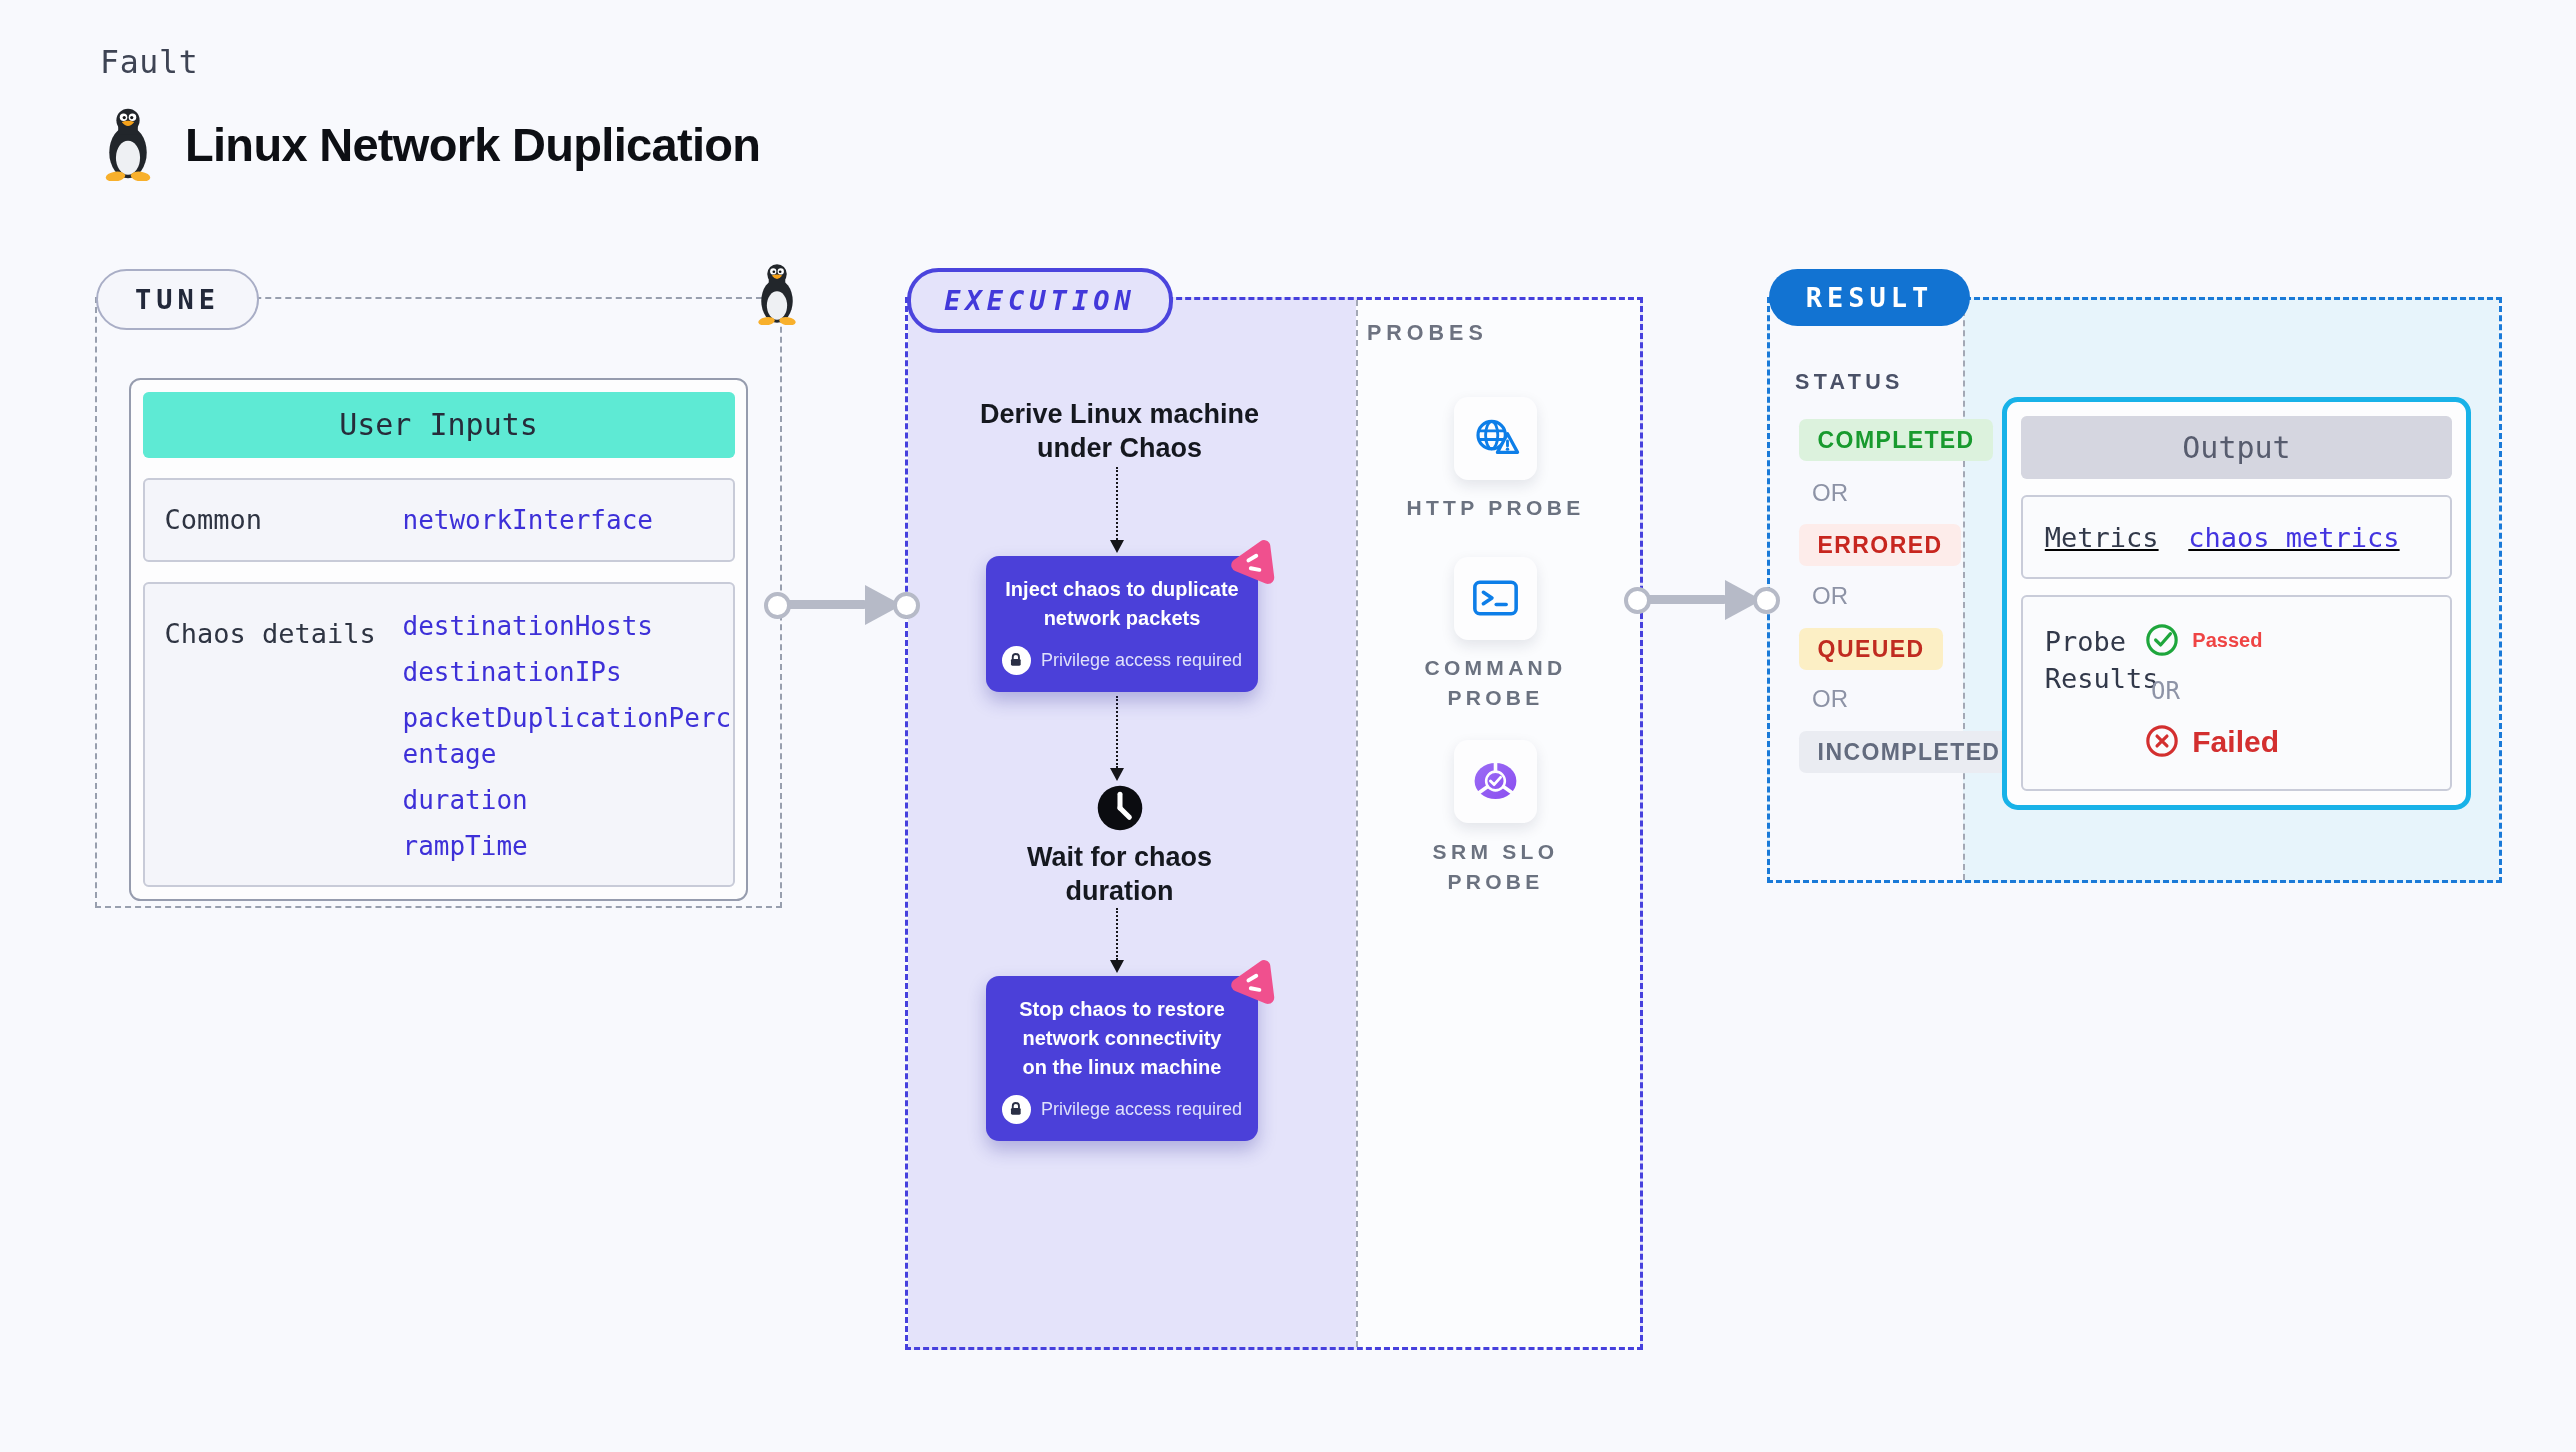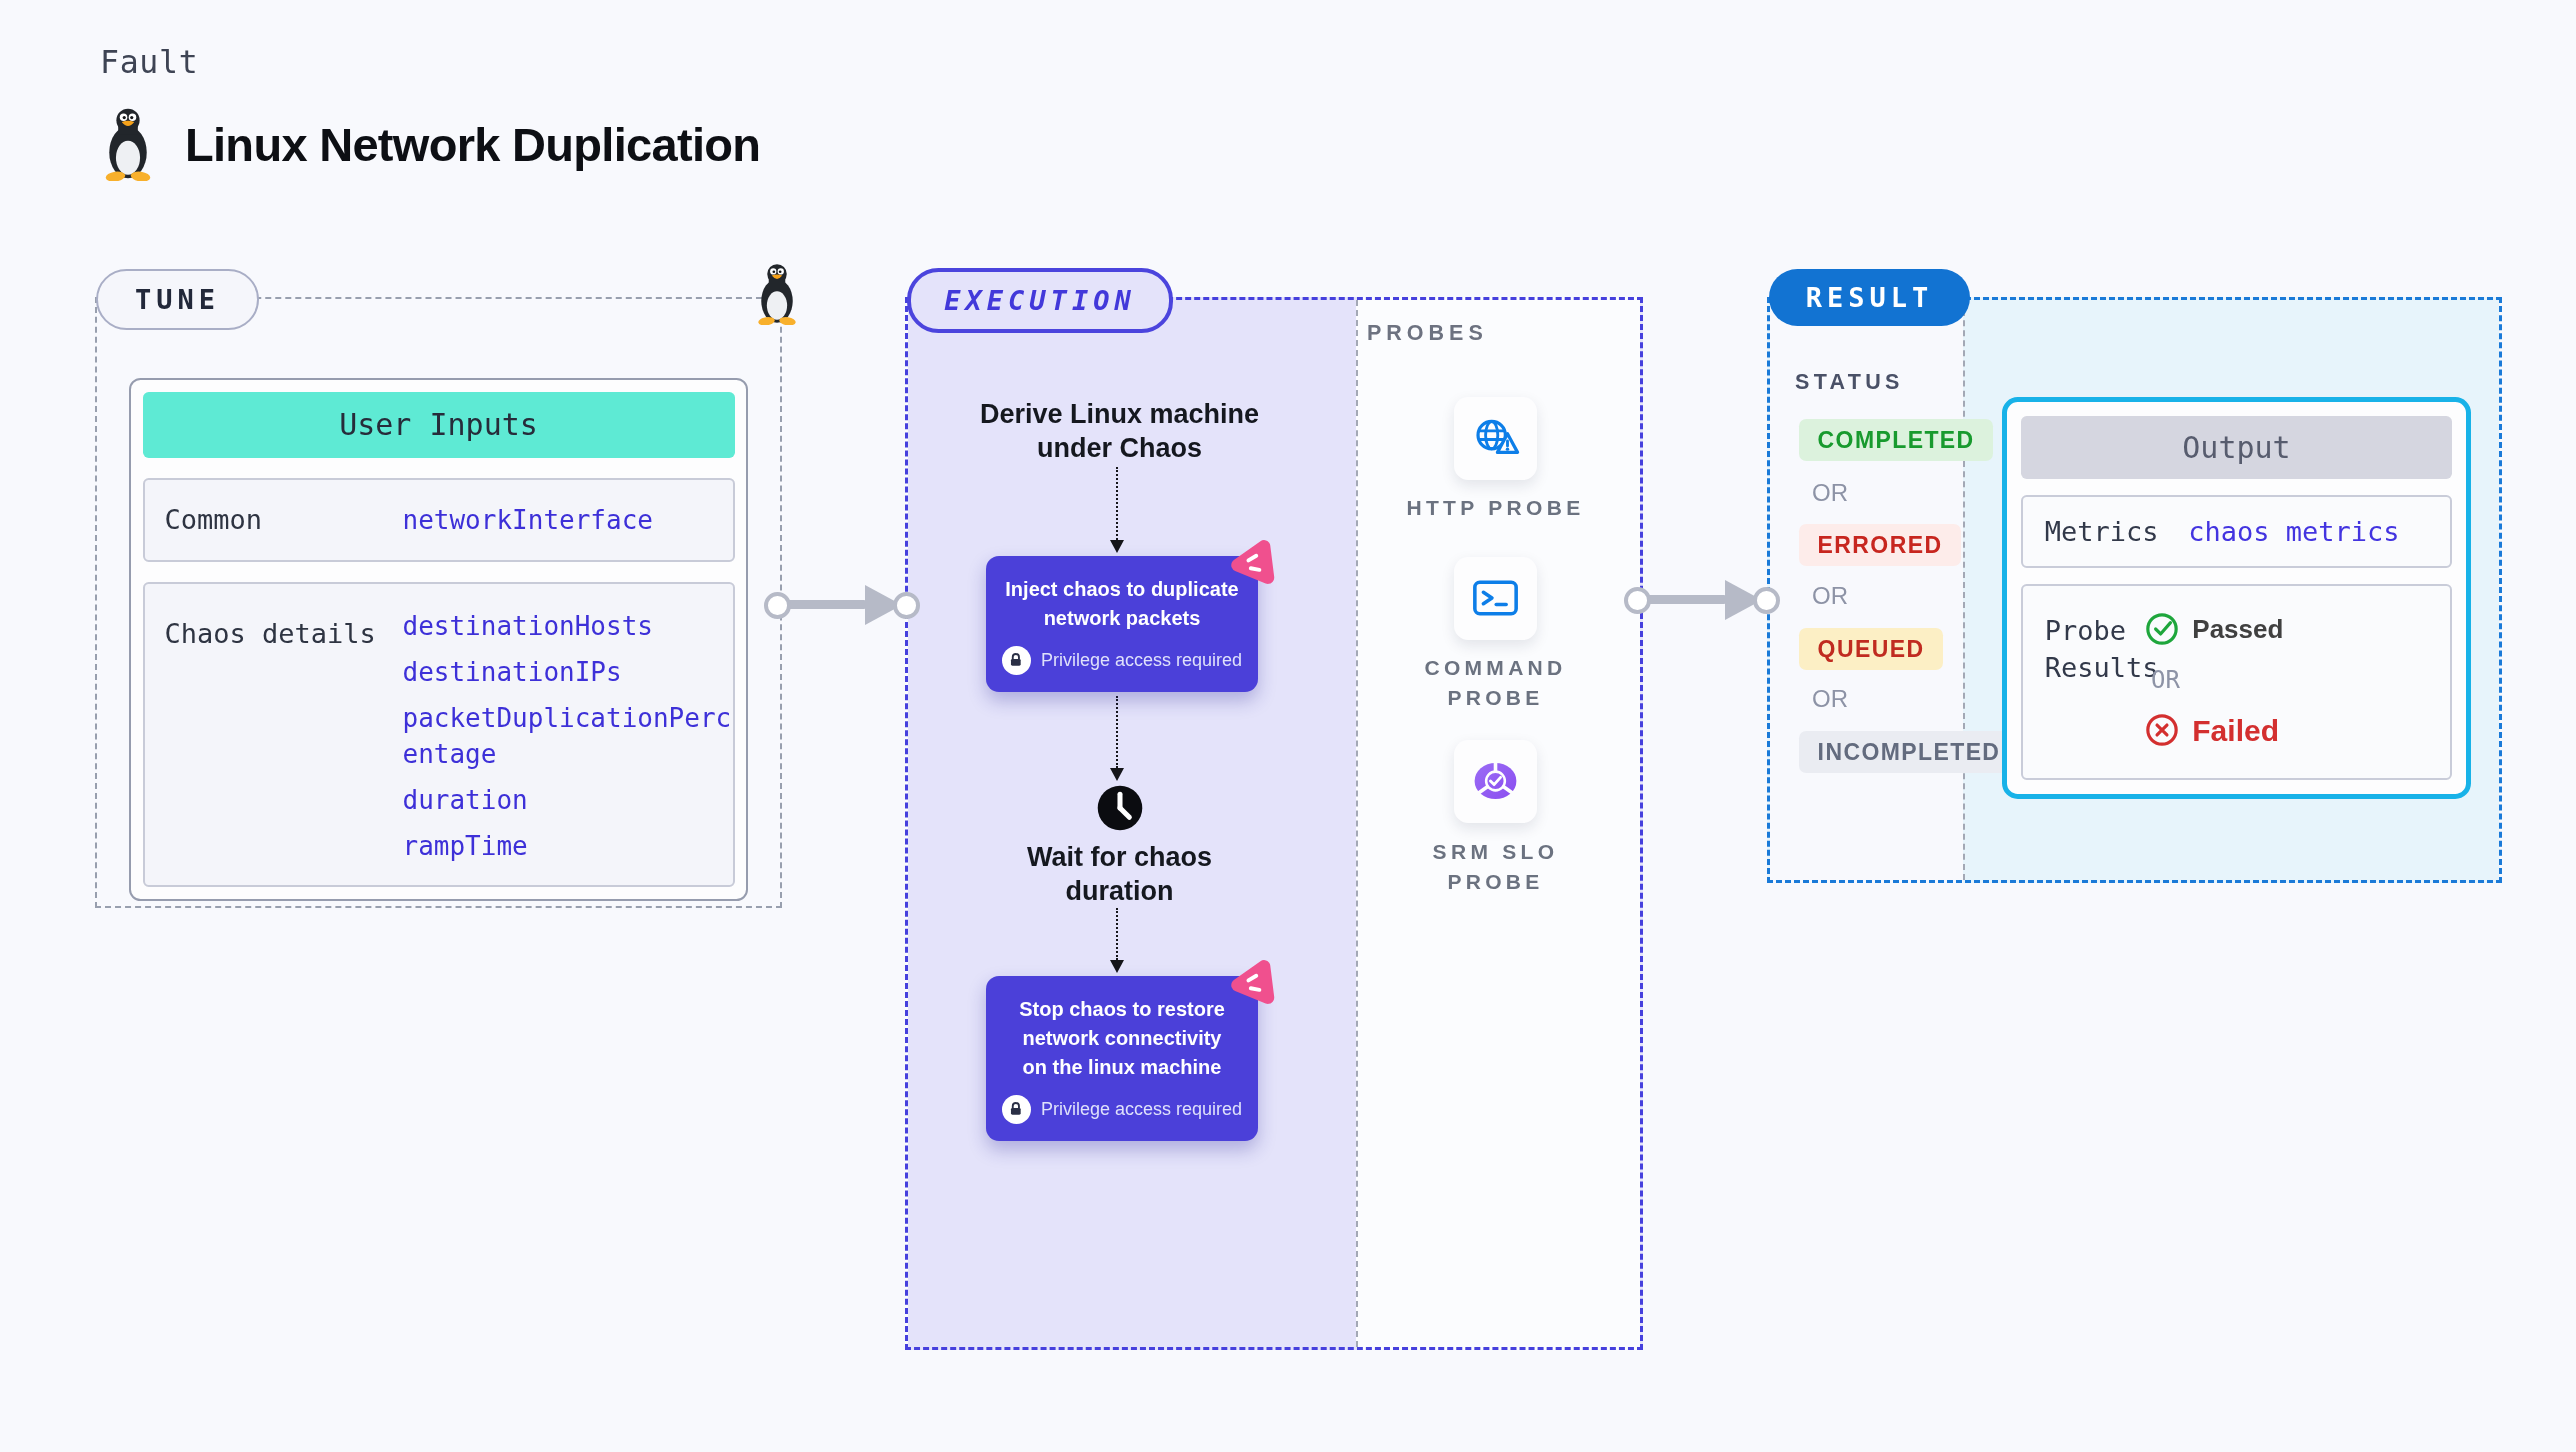--- a/index.html
+++ b/index.html
@@ -96,26 +96,26 @@
   .status-or{position:absolute;left:1812px;font-size:24px;color:#8d93a6;z-index:2;}
   .or-1{top:479px;} .or-2{top:582px;} .or-3{top:685px;}
 
   
   .output-card{position:absolute;left:2002px;top:397px;width:469px;box-sizing:border-box;background:#fdfdfe;
     border:5px solid #18b2e8;border-radius:15.8px;padding:14.3px;z-index:3;}
   .output-header{background:#d5d6e0;border-radius:5.7px;height:63px;display:flex;align-items:center;justify-content:center;
     font-size:30px;color:#575c6e;}
   .output-row{border:2.1px solid #c9ccd9;border-radius:5.7px;background:#fafbfd;display:flex;margin-top:15.8px;box-sizing:border-box;}
   .output-label{flex:0 0 165px;padding-left:21.5px;font-size:27px;color:#32394a;line-height:37px;box-sizing:border-box;}
-  .row-metrics{height:73px;align-items:center;}
+  .row-metrics{height:84px;align-items:center;text-decoration:underline;}
   .metrics-value{font-size:27px;color:#4334e0;}
   .row-probe{padding:26px 0 29px 0;}
   .probe-results-col{display:flex;flex-direction:column;gap:18.6px;}
   .pr-line{display:flex;align-items:center;gap:13px;}
-  .pr-passed{color:#404040;font-size:26px;font-weight:700;}
+  .pr-passed{color:#ef4444;font-size:20px;font-weight:700;}
   .pr-failed{color:#d32f2f;font-size:30px;font-weight:700;}
   .pr-or{color:#8d93a6;font-size:24px;padding-left:5.7px;}
 </style>
 </head>
 <body>
 
 <svg width="0" height="0" style="position:absolute">
   <defs>
     <g id="tux">
       <ellipse cx="30" cy="52" rx="21" ry="29" fill="#22262b"></ellipse>

